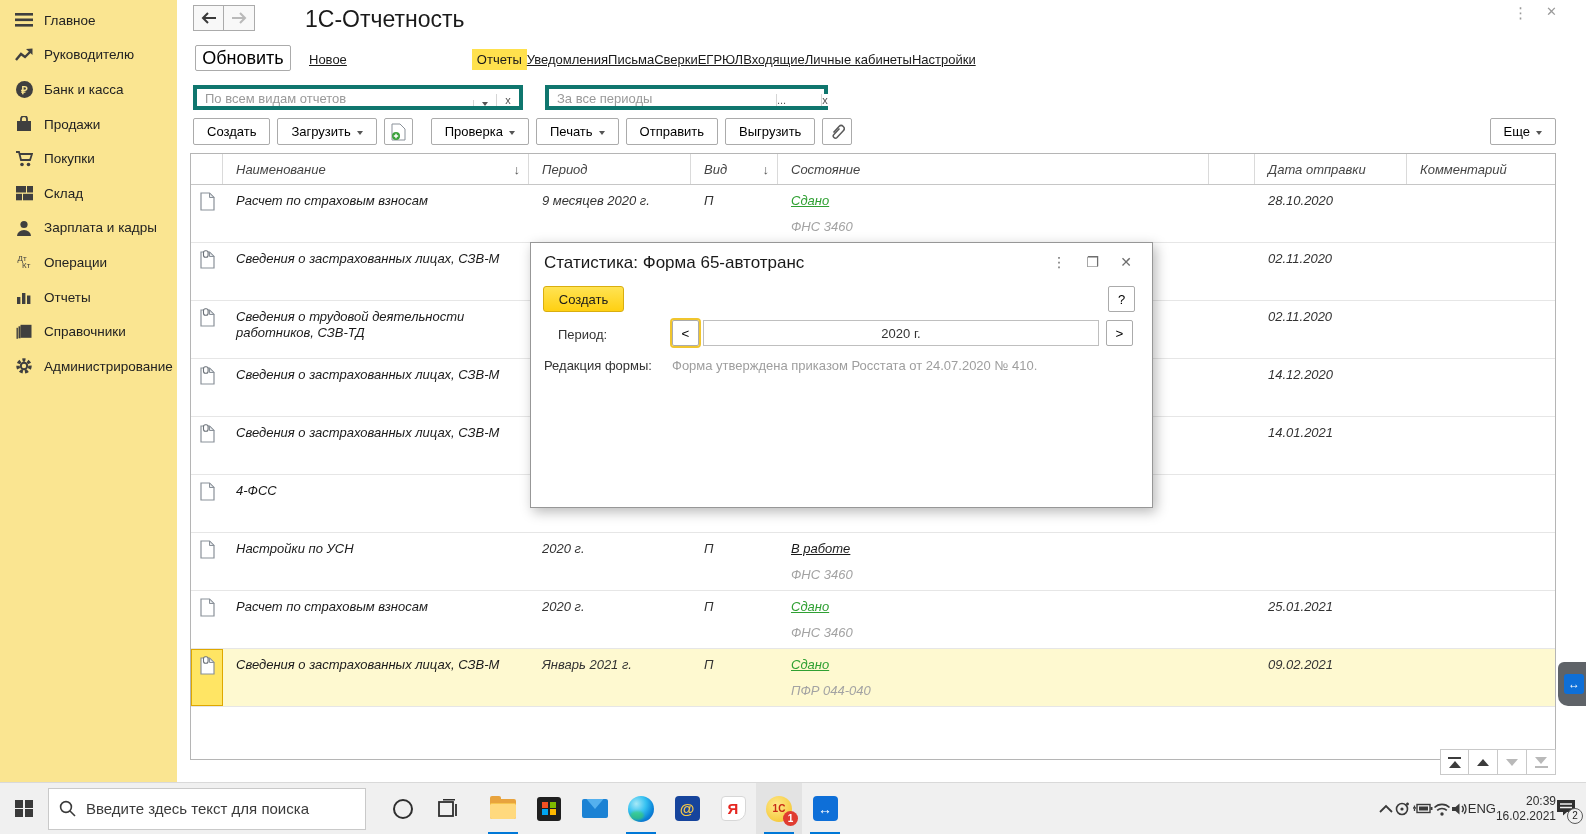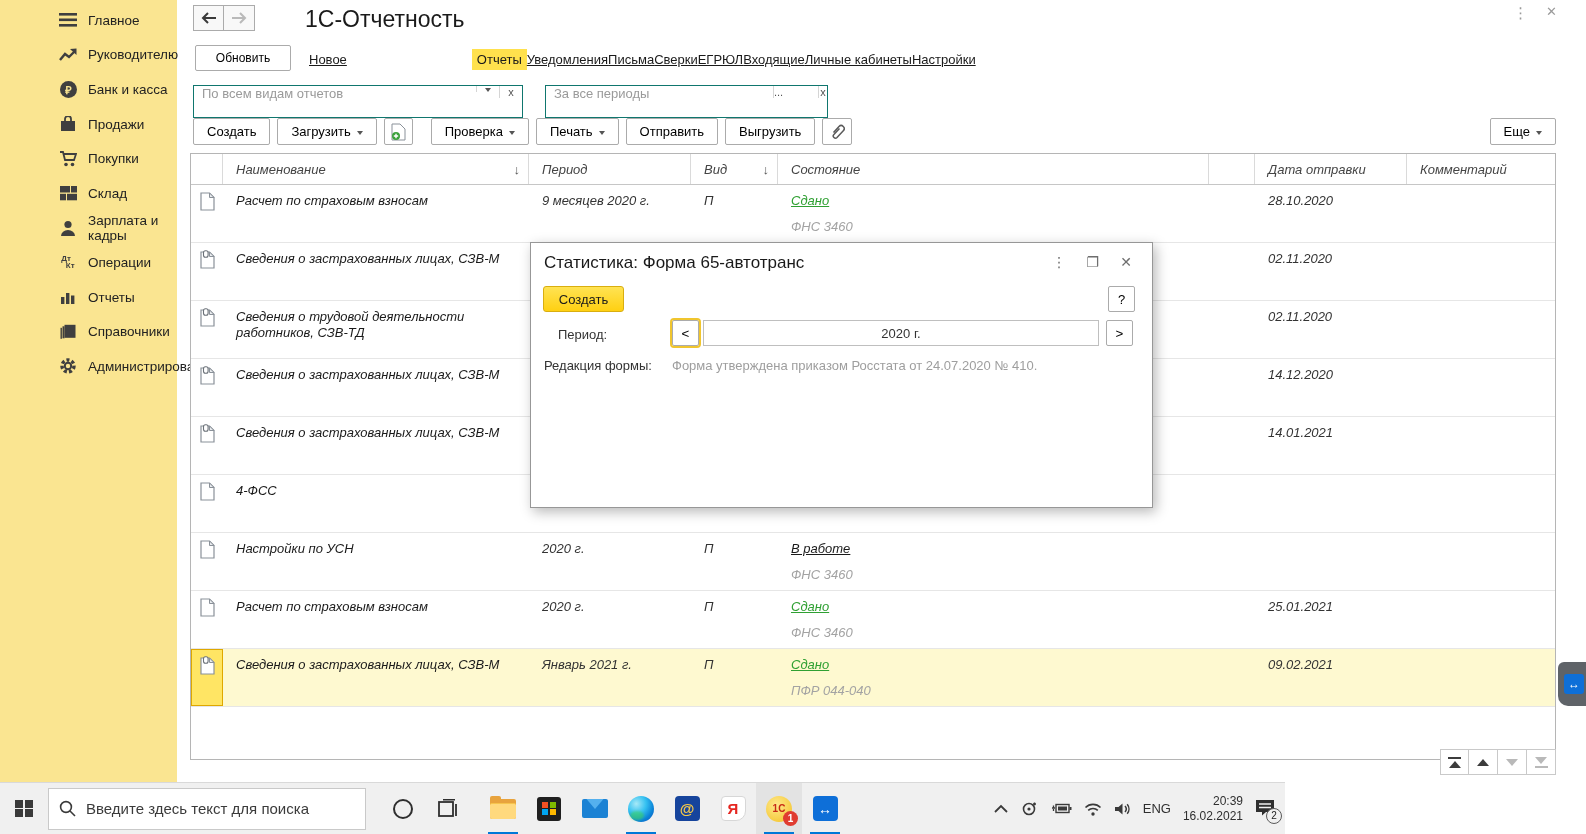--- a/index.html
+++ b/index.html
@@ -1,42 +1,42 @@
 <!DOCTYPE html>
 <html><head>
 <meta charset="utf-8">
 <style>
   * { margin:0; padding:0; box-sizing:border-box; }
   html,body { width:1586px; height:834px; }
   body { font-family:"Liberation Sans", sans-serif; font-size:13px; color:#333; background:#fff; overflow:hidden; }
   #screen { position:relative; width:1586px; height:834px; background:#fff; }
 
   
-  .sidebar { position:absolute; left:0; top:0; width:177px; height:782px; background:#FAE591; padding-top:3px;padding-left:44px; }
+  .sidebar { position:absolute; left:0; top:0; width:177px; height:782px; background:#FAE591; padding-top:3px; }
   .side-item { display:flex; align-items:center; height:34.6px; padding-left:11px; cursor:pointer; }
   .side-item .ic { width:26px; display:flex; justify-content:center; align-items:center; margin-right:7px; flex:0 0 26px; }
   .side-item .lbl { color:#222; font-size:13.5px; }
-  .dtkt { font-size:8px; font-weight:bold; color:#3F3F3F; line-height:7px; text-align:left; }
+  .dtkt { font-size:8px; font-weight:normal; color:#3F3F3F; line-height:7px; text-align:left; }
 
   
   .navbtns { position:absolute; left:193px; top:5px; display:flex; }
   .navbtn { width:31px; height:26px; background:#F8F8F8; border:1px solid #ABABAB; display:flex; align-items:center; justify-content:center; }
   .navbtn + .navbtn { border-left:none; }
   .page-title { position:absolute; left:305px; top:6px; font-size:23px; color:#1A1A1A; }
   .win-ctrl { position:absolute; top:4px; color:#9A9A9A; font-size:15px; cursor:pointer; }
 
   
-  .refresh-btn { position:absolute; left:195px; top:45px; width:96px; height:26px; background:#fff; border:1px solid #ABABAB; border-radius:2px; font-size:12px; cursor:pointer; }
+  .refresh-btn { position:absolute; left:195px; top:45px; width:96px; height:26px; background:#fff; border:1px solid #ABABAB; border-radius:2px; font-size:18px; cursor:pointer; }
   .tabs { position:absolute; left:309px; top:49px; display:flex; align-items:center; }
   .tab { color:#1A1A1A; text-decoration:underline; cursor:pointer; white-space:nowrap; }
   .tab.first { margin-right:125px; }
   .tab.active { background:#FFE14D; text-decoration:none; padding:3px 5px; }
 
   
-  .filter { position:absolute; top:85px; height:33px; border:1px solid #0f766e; background:#fff; display:flex; align-items:flex-start; }
+  .filter { position:absolute; top:85px; height:25px; border:4px solid #0f766e; background:#fff; display:flex; align-items:flex-end; }
   .filter input { border:none; outline:none; flex:1; padding:0 8px; font-size:13px; font-family:inherit; color:#333; }
   .filter input::placeholder { color:#9A9A9A; }
   .fbtn { width:23px; border-left:1px solid #D5D5D5; display:flex; align-items:center; justify-content:center; color:#555; font-size:11px; cursor:pointer; background:#fff; }
   .f1 { left:193px; width:330px; }
   .f2 { left:545px; width:283px;gap:35px; }
 
   
   .toolbar { position:absolute; left:193px; top:118px; display:flex; gap:7px; align-items:center; }
   .tbtn { height:27px; background:#fff; border:1px solid #ABABAB; border-radius:2px; padding:0 13px; font-size:13px; display:flex; align-items:center; gap:6px; cursor:pointer; white-space:nowrap; }
   .tbtn.iconb { padding:0 6px; }
@@ -81,21 +81,21 @@
   .dlg-next { position:absolute; left:575px; top:77px; width:27px; height:26px; background:#fff; border:1px solid #ABABAB; border-radius:2px; cursor:pointer; }
   .dlg-period-value { position:absolute; left:172px; top:77px; width:396px; height:26px; border:1px solid #BFBFBF; text-align:center; font-size:13px; font-family:inherit; color:#333; }
   .dlg-ed-label { position:absolute; left:13px; top:115px; color:#333; }
   .dlg-ed-value { position:absolute; left:141px; top:115px; color:#9E9E9E; }
 
   
   .tv-widget { position:absolute; right:0; top:662px; width:28px; height:44px; background:#5F6368; border-radius:6px 0 0 10px; z-index:30; display:flex; align-items:center; justify-content:flex-end; padding-right:2px; }
   .tv-sq { width:20px; height:20px; background:#0E6FD8; border-radius:3px; color:#fff; font-weight:bold; font-size:12px; display:flex; align-items:center; justify-content:center; }
 
   
-  .taskbar { position:absolute; left:0; top:782px; width:1285px; height:52px; background:#F0F0F0; border-top:1px solid #D9D9D9; display:flex; align-items:center; z-index:40; }
+  .taskbar { position:absolute; left:0; top:782px; width:1586px; height:52px; background:#F0F0F0; border-top:1px solid #D9D9D9; display:flex; align-items:center; z-index:40; }
   .start { width:48px; height:52px; display:flex; align-items:center; justify-content:center; cursor:pointer; }
   .winlogo { display:grid; grid-template-columns:8px 8px; grid-gap:1.5px; }
   .winlogo span { width:8px; height:8px; background:#3A3A3A; }
   .tsearch { width:318px; height:42px; background:#fff; border:1px solid #C9C9C9; display:flex; align-items:center; padding:0 10px; gap:10px; }
   .tsearch input { border:none; outline:none; flex:1; font-size:15px; color:#3B3B3B; font-family:inherit; }
   .tsearch input::placeholder { color:#3B3B3B; }
   .tk-ic { width:46px; height:52px; display:flex; align-items:center; justify-content:center; cursor:pointer; position:relative; }
   .tk-ic.active::after { content:""; position:absolute; bottom:0; left:8px; right:8px; height:3px; background:#0078D7; }
   .tk-ic.hl { background:#E3E3E3; }
   .folder { position:relative; width:26px; height:20px; }
@@ -107,21 +107,21 @@
   .store .grid4 span { width:6px; height:6px; }
   .envelope { width:26px; height:19px; background:#1B82D4; position:relative; border-radius:2px; overflow:hidden; }
   .envelope::before { content:""; position:absolute; left:-4px; top:-10px; width:34px; height:20px; background:#54B0EE; transform:rotate(0deg); clip-path:polygon(0 0,100% 0,50% 100%); }
   .edge-ic { width:26px; height:26px; border-radius:50%; background:radial-gradient(circle at 32% 30%, #A7E9F7 0%, #35C1F1 38%, #0B84D8 68%, #174BB4 100%); position:relative; }
   .edge-ic::after { content:""; position:absolute; left:2px; bottom:2px; width:14px; height:9px; border-radius:50%; background:#3DD24F; opacity:.55; filter:blur(1px); }
   .mailru { width:25px; height:25px; background:#16449C; border-radius:4px; color:#F6C948; font-weight:bold; font-size:15px; display:flex; align-items:center; justify-content:center; }
   .yandex { width:25px; height:25px; background:#fff; border-radius:4px 4px 10px 4px; border:1px solid #D7D7D7; color:#E52620; font-weight:bold; font-size:15px; display:flex; align-items:center; justify-content:center; }
   .onec { width:26px; height:26px; background:radial-gradient(circle at 40% 35%, #FFE98C, #F2C022); border-radius:50%; position:relative; color:#C82A14; font-weight:bold; font-size:10px; display:flex; align-items:center; justify-content:center; }
   .badge { position:absolute; right:-6px; bottom:-4px; width:15px; height:15px; border-radius:50%; background:#E03C31; color:#fff; font-size:10px; font-weight:bold; display:flex; align-items:center; justify-content:center; }
   .tvicon { width:25px; height:25px; background:#0E6FD8; border-radius:4px; color:#fff; font-weight:bold; font-size:14px; display:flex; align-items:center; justify-content:center; }
-  .tray { margin-left:auto; display:flex; align-items:center; gap:12px; padding-right:10px; }
+  .tray { margin-left:auto; display:flex; align-items:center; padding-right:10px; }
   .tray .g { color:#3A3A3A; display:flex; align-items:center; cursor:pointer; }
   .lang { font-size:13px; color:#2F2F2F; cursor:pointer; }
   .clock { text-align:right; font-size:12px; color:#2F2F2F; line-height:15px; cursor:pointer; }
   .notif { position:relative; cursor:pointer; }
   .notif .cnt { position:absolute; right:-7px; bottom:-5px; width:16px; height:16px; border-radius:50%; border:1px solid #5A5A5A; background:#F0F0F0; font-size:10px; display:flex; align-items:center; justify-content:center; color:#222; }
 </style>
 </head>
 <body>
 
 <div id="screen">

